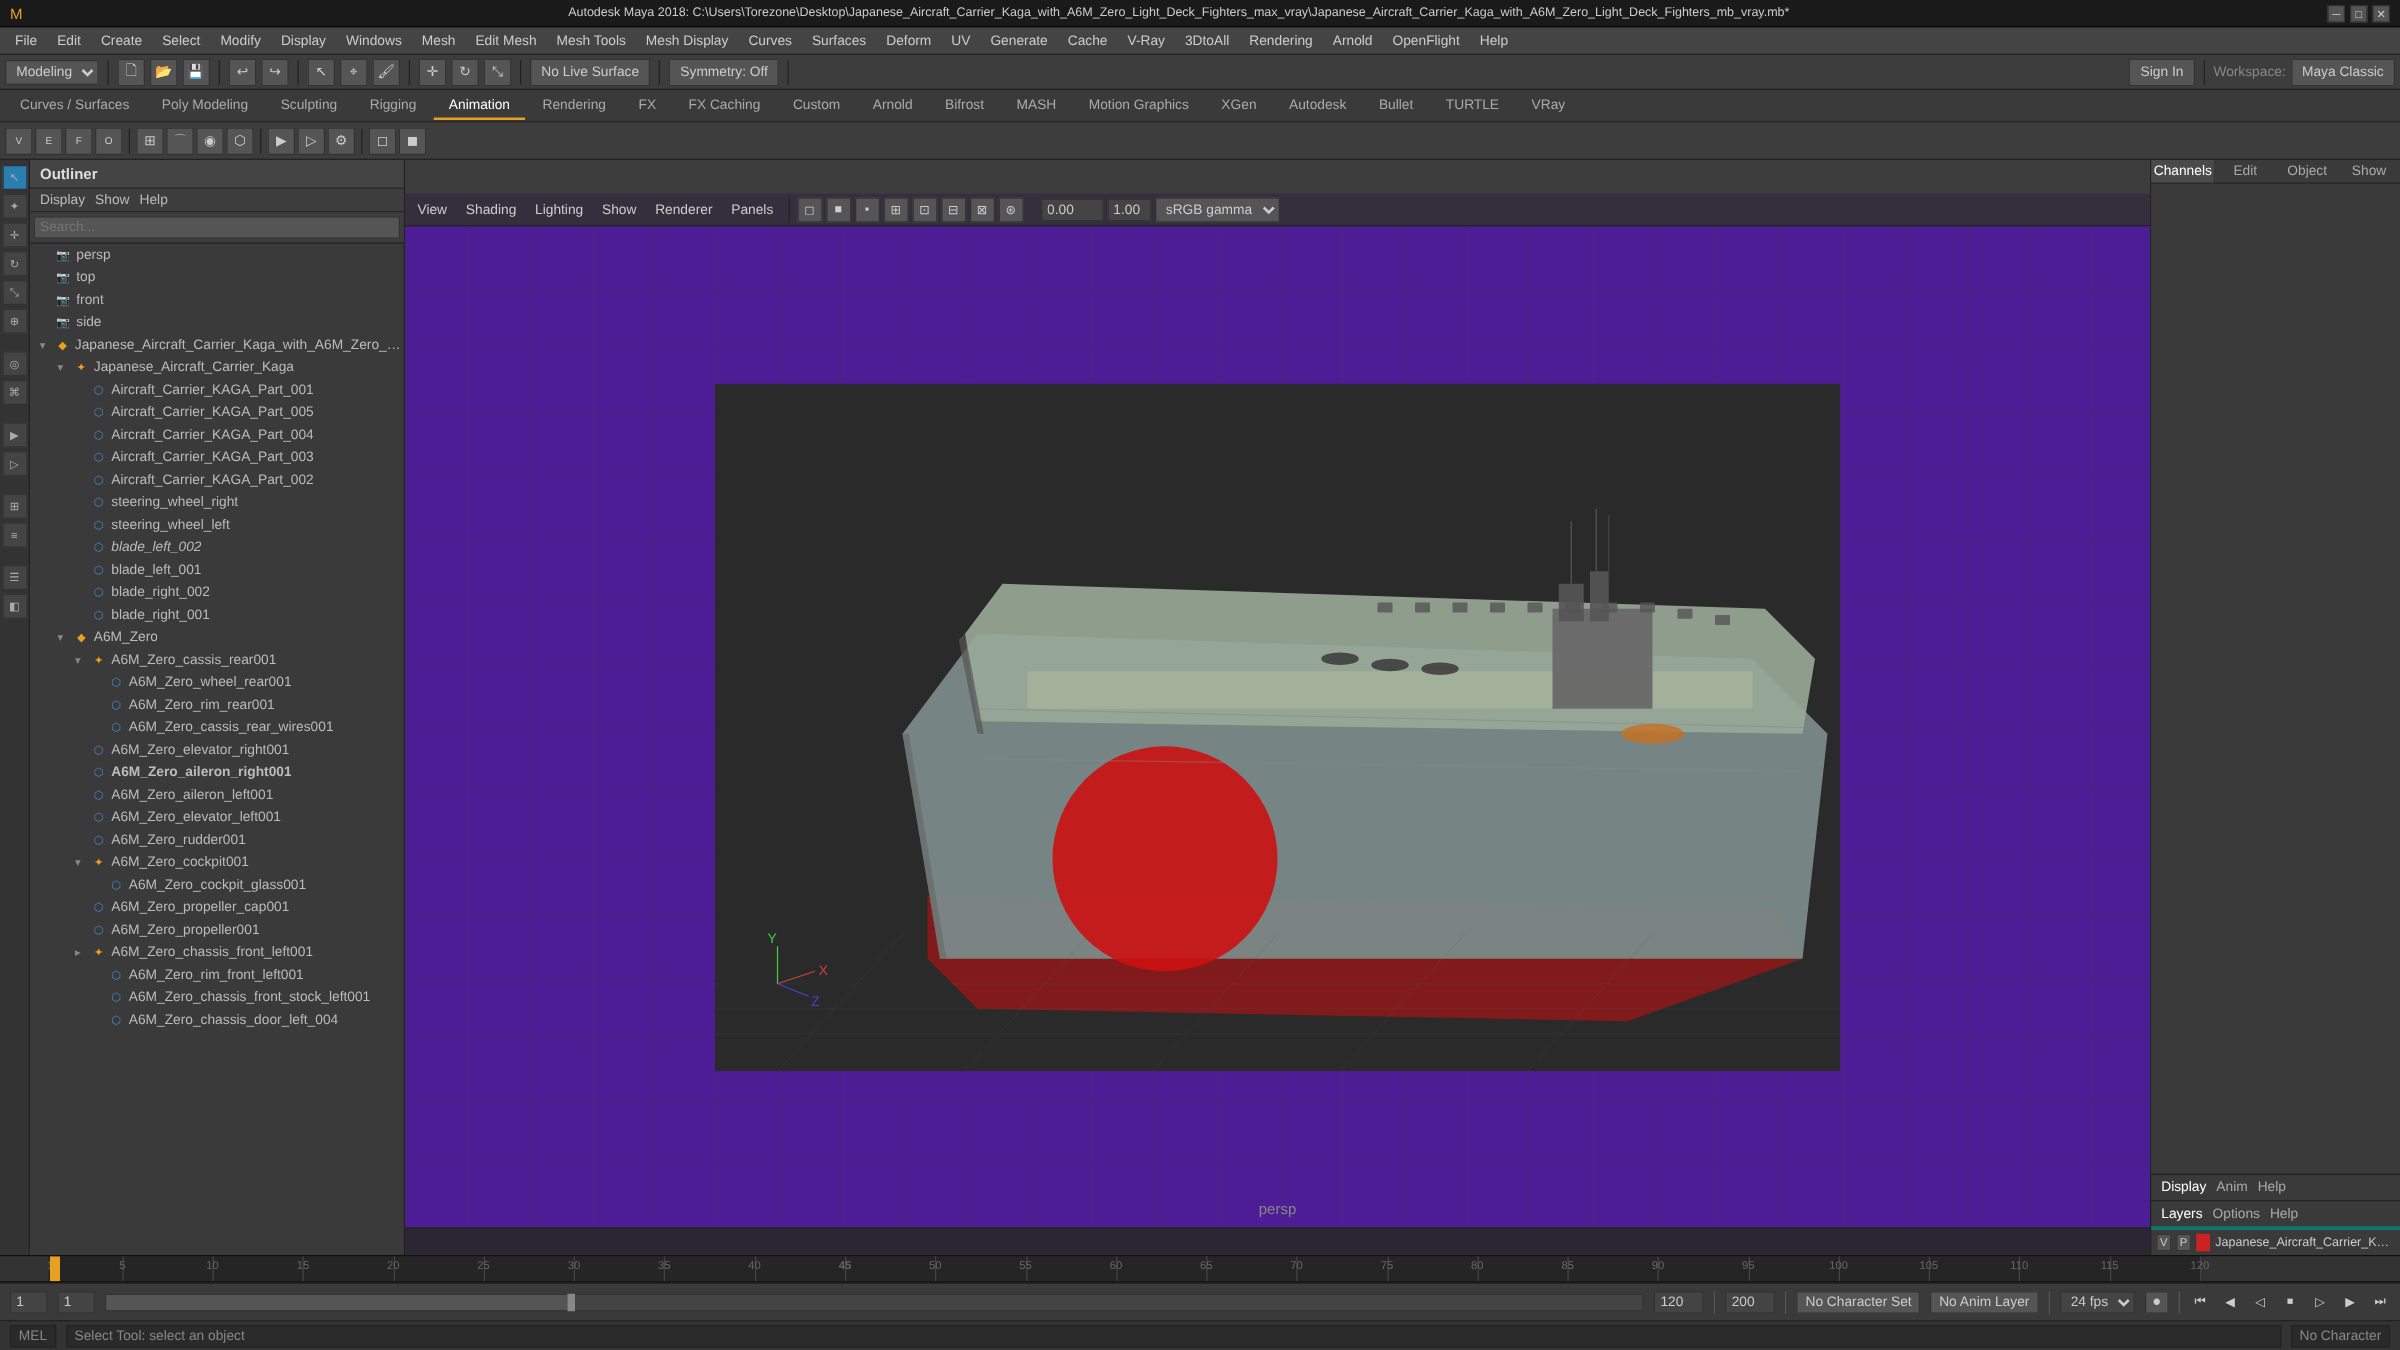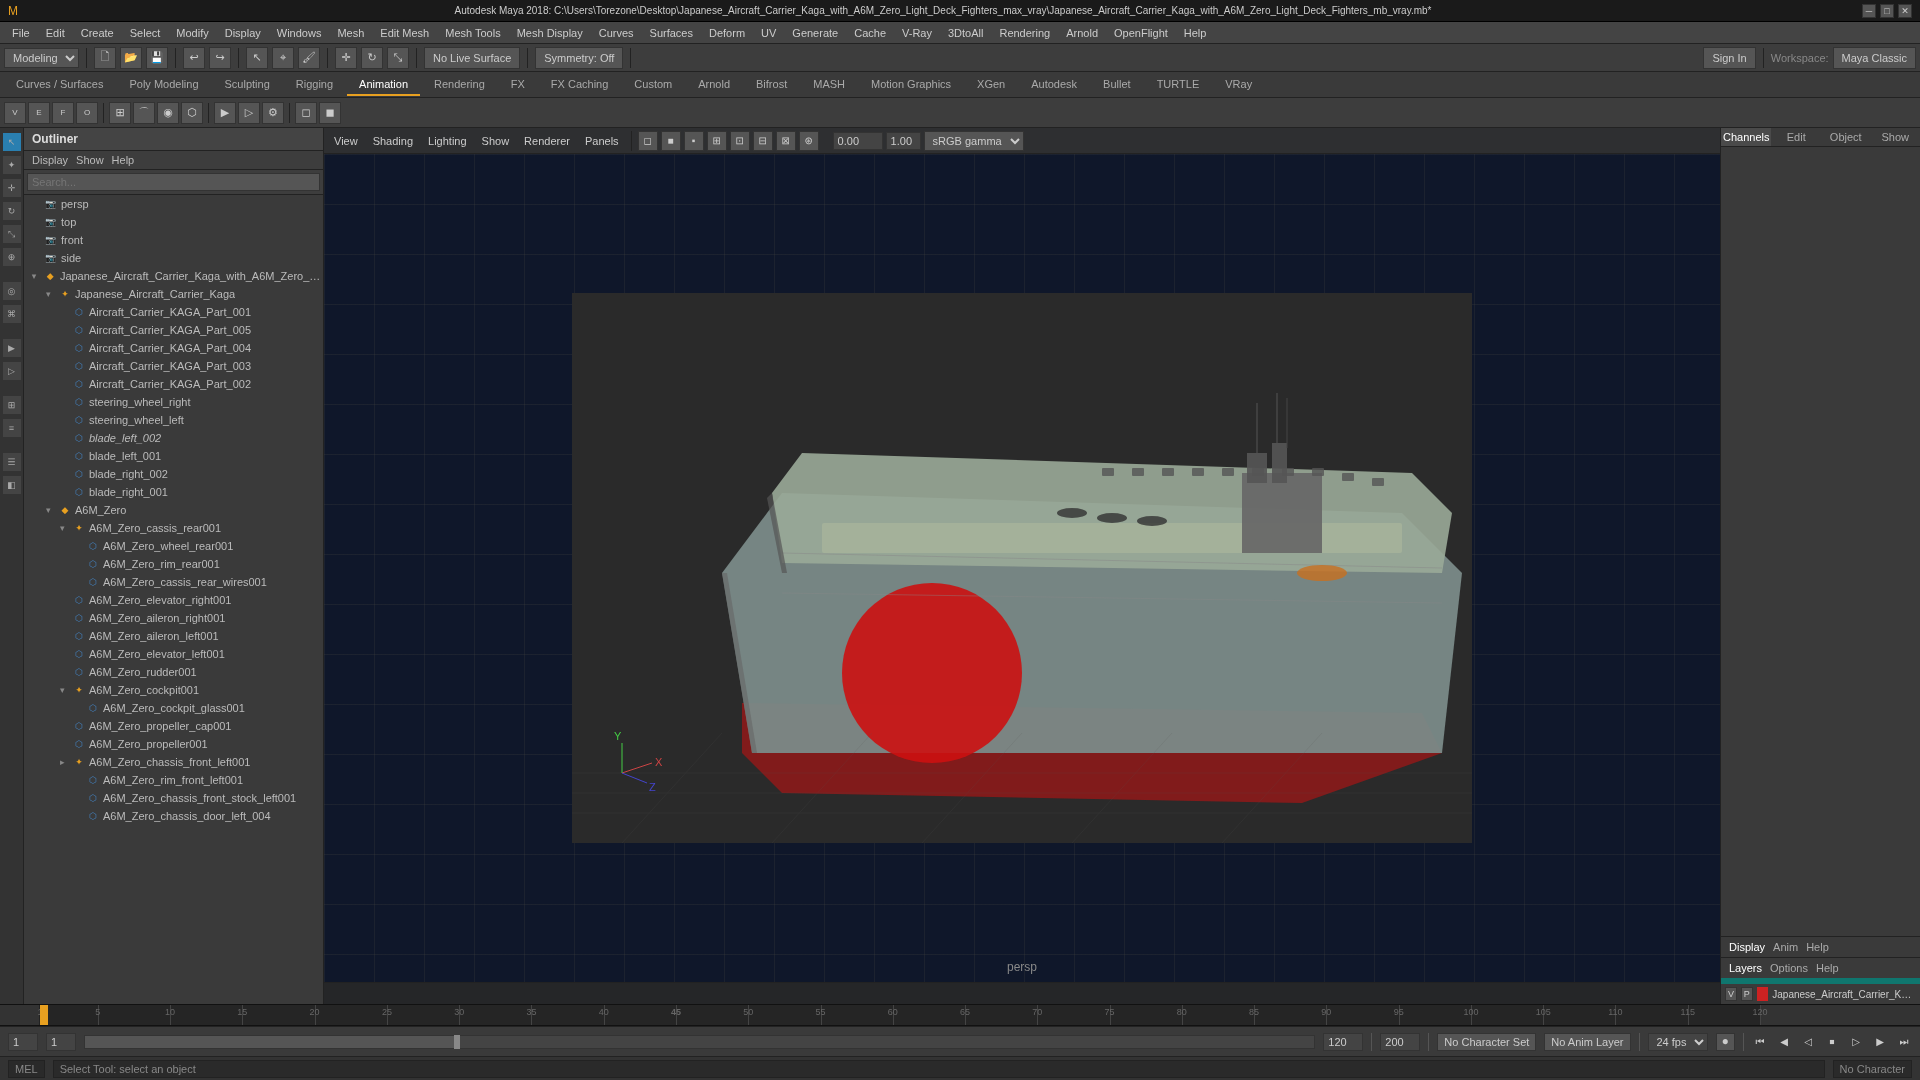--- a/index.html
+++ b/index.html
@@ -250,23 +250,24 @@
       display: inline-flex;
       align-items: center;
       justify-content: center;
       margin-right: 3px;
       font-size: 10px;
     }
 
     
     #viewport {
       flex: 1;
-      background: #0f172a;
+      background: #4c1d95;
       position: relative;
       overflow: hidden;
+      margin-top: 27px;
     }
     #viewport-top-bar {
       position: absolute;
       top: 0;
       left: 0;
       right: 0;
       height: 26px;
       background: rgba(50,50,50,0.9);
       display: flex;
       align-items: center;
@@ -815,21 +816,21 @@
         <div class="outliner-item">
           <span class="outliner-indent" style="width: 32px; display: inline-block;"></span>
           <span class="outliner-arrow"></span>
           <span class="outliner-icon" style="color: rgb(68, 136, 204); font-size: 9px;">⬡</span>
           <span style="overflow: hidden; text-overflow: ellipsis; white-space: nowrap; font-size: 11px; color: rgb(187, 187, 187);">A6M_Zero_elevator_right001</span>
         </div>
         <div class="outliner-item">
           <span class="outliner-indent" style="width: 32px; display: inline-block;"></span>
           <span class="outliner-arrow"></span>
           <span class="outliner-icon" style="color: rgb(68, 136, 204); font-size: 9px;">⬡</span>
-          <span style="overflow: hidden; text-overflow: ellipsis; white-space: nowrap; font-size: 11px; color: rgb(187, 187, 187);">A6M_Zero_aileron_right001</span>
+          <span style="overflow: hidden; text-overflow: ellipsis; white-space: nowrap; font-size: 11px; color: rgb(187, 187, 187); font-weight: bold;">A6M_Zero_aileron_right001</span>
         </div>
         <div class="outliner-item">
           <span class="outliner-indent" style="width: 32px; display: inline-block;"></span>
           <span class="outliner-arrow"></span>
           <span class="outliner-icon" style="color: rgb(68, 136, 204); font-size: 9px;">⬡</span>
           <span style="overflow: hidden; text-overflow: ellipsis; white-space: nowrap; font-size: 11px; color: rgb(187, 187, 187);">A6M_Zero_aileron_left001</span>
         </div>
         <div class="outliner-item">
           <span class="outliner-indent" style="width: 32px; display: inline-block;"></span>
           <span class="outliner-arrow"></span>
@@ -1012,21 +1013,21 @@
         <div class="r-tab">Show</div>
       </div>
     <div id="right-content" style="background:#3a3a3a;">
     </div>
     <div id="right-bottom">
       <div class="right-bottom-tabs">
       <div class="right-bottom-tab active">Display</div>
           <div class="right-bottom-tab">Anim</div>
           <div class="right-bottom-tab">Help</div>
         </div>
-      <div class="right-bottom-tabs" style="border-bottom:6px solid #0f766e;">
+      <div class="right-bottom-tabs" style="border-bottom:3px solid #0f766e;">
       <div class="right-bottom-tab active">Layers</div>
           <div class="right-bottom-tab">Options</div>
           <div class="right-bottom-tab">Help</div>
         </div>
       <div class="layer-item">
         <div class="layer-vis">V</div>
         <div class="layer-vis">P</div>
         <div class="layer-color"></div>
         <div class="layer-name">Japanese_Aircraft_Carrier_Kaga_with_</div>
       </div>

